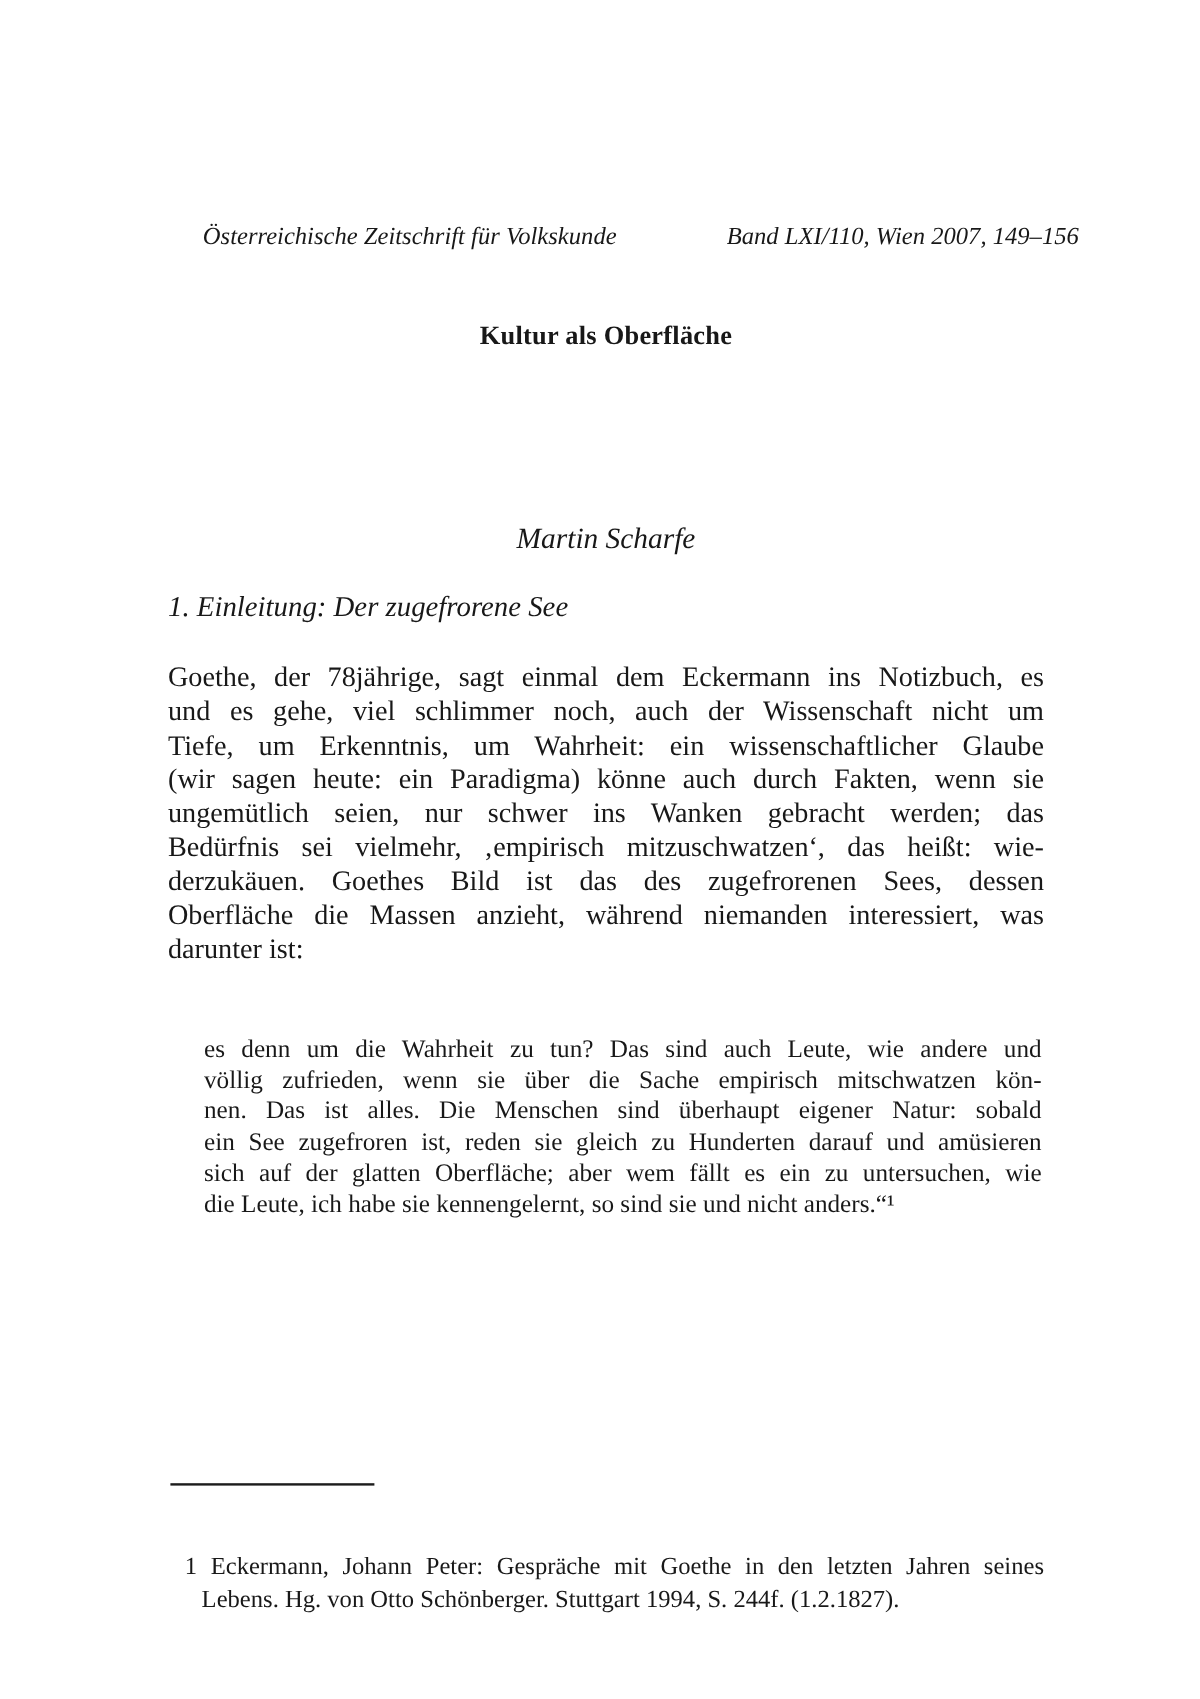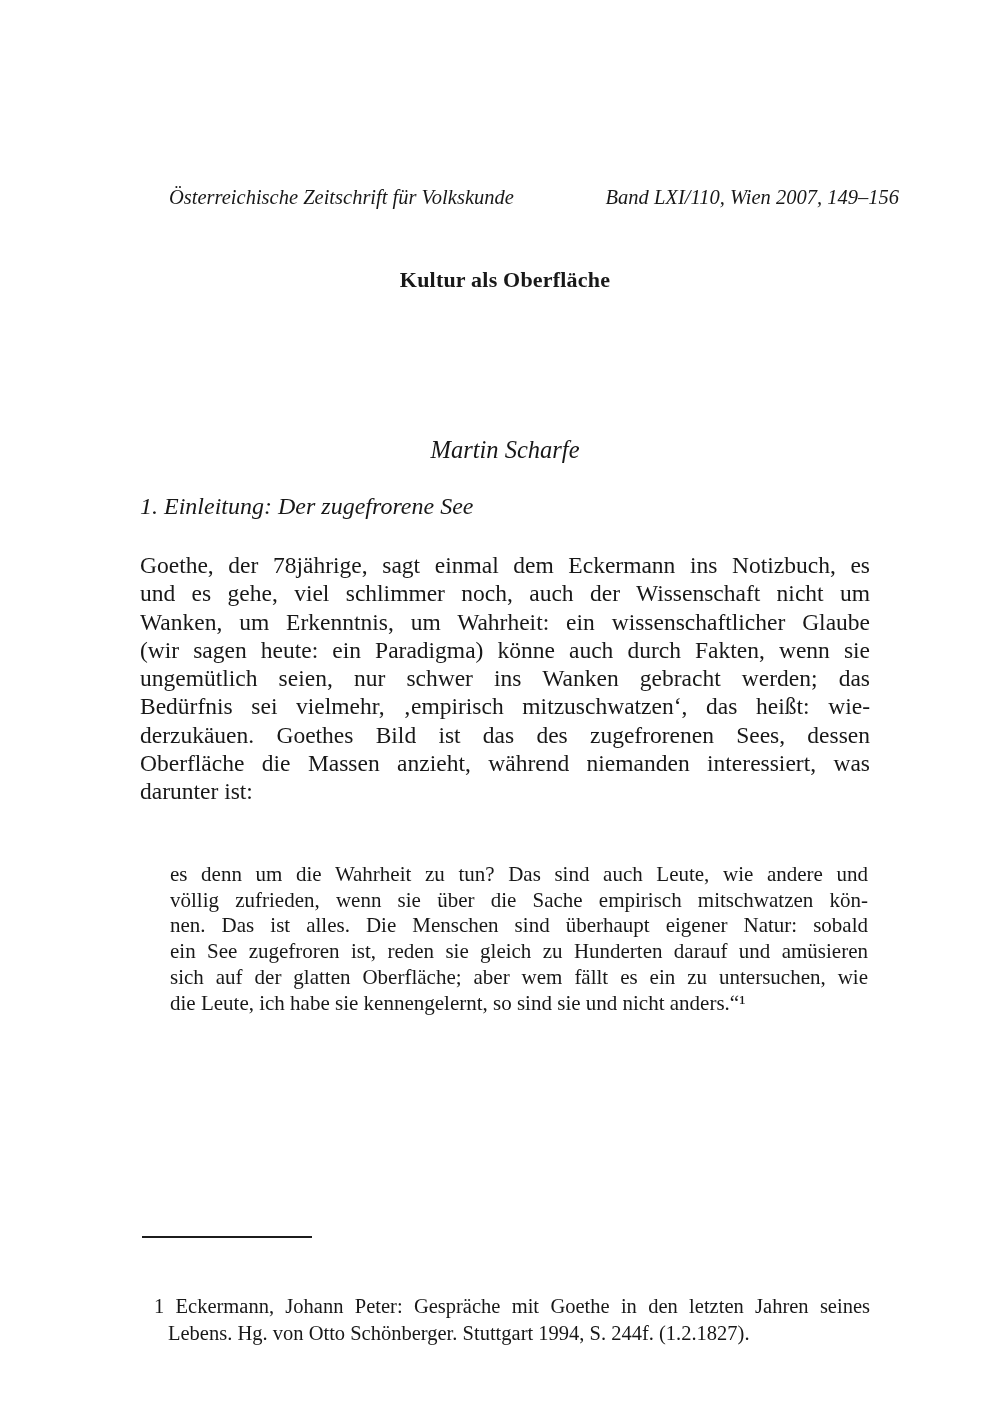--- a/index.html
+++ b/index.html
@@ -123,21 +123,21 @@
   <div class="article-title">Kultur als Oberfläche</div>
 
 
   <div class="author-name">Martin Scharfe</div>
 
   <div class="section-heading">1. Einleitung: Der zugefrorene See</div>
 
   <div class="body-paragraph">
     <div class="jl">Goethe, der 78jährige, sagt einmal dem Eckermann ins Notizbuch, es</div>
     <div class="jl">und es gehe, viel schlimmer noch, auch der Wissenschaft nicht um</div>
-    <div class="jl">Wanken, um Erkenntnis, um Wahrheit: ein wissenschaftlicher Glaube</div>
+    <div class="jl">Tiefe, um Erkenntnis, um Wahrheit: ein wissenschaftlicher Glaube</div>
     <div class="jl">(wir sagen heute: ein Paradigma) könne auch durch Fakten, wenn sie</div>
     <div class="jl">ungemütlich seien, nur schwer ins Wanken gebracht werden; das</div>
     <div class="jl">Bedürfnis sei vielmehr, ‚empirisch mitzuschwatzen‘, das heißt: wie-</div>
     <div class="jl">derzukäuen. Goethes Bild ist das des zugefrorenen Sees, dessen</div>
     <div class="jl">Oberfläche die Massen anzieht, während niemanden interessiert, was</div>
     <div class="jl last">darunter ist:</div>
   </div>
 
   <div class="quote-block">
     <div class="jl">es denn um die Wahrheit zu tun? Das sind auch Leute, wie andere und</div>

